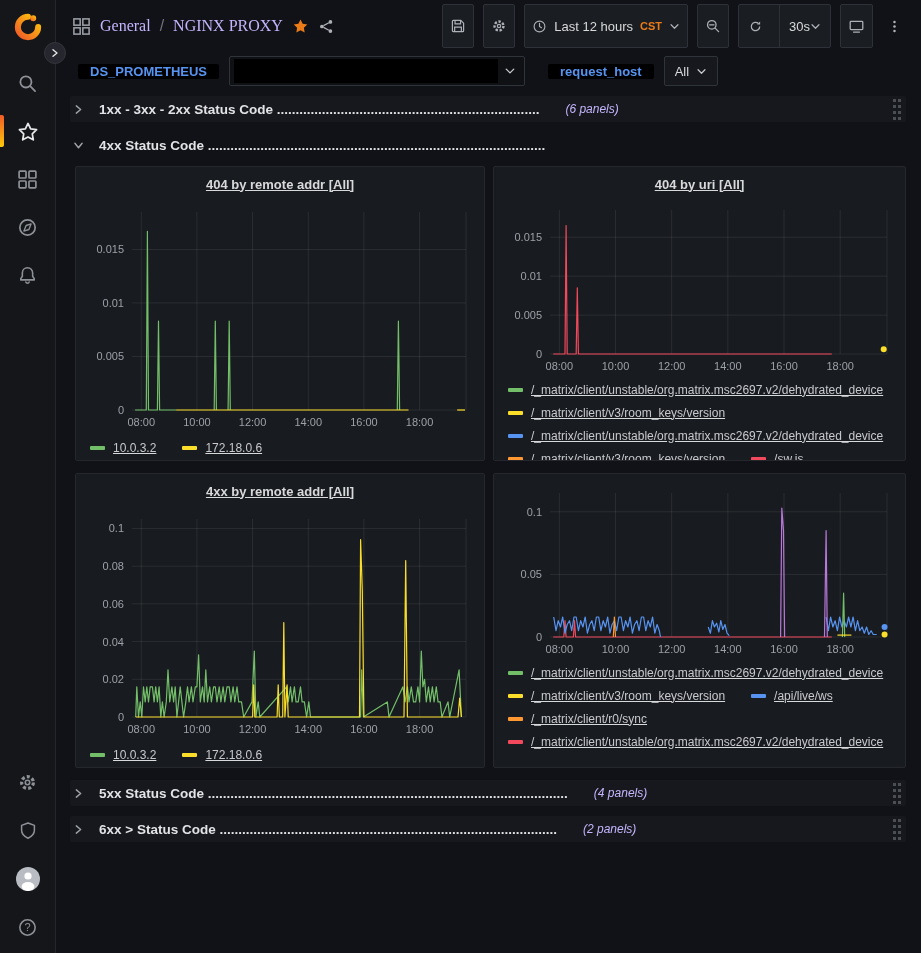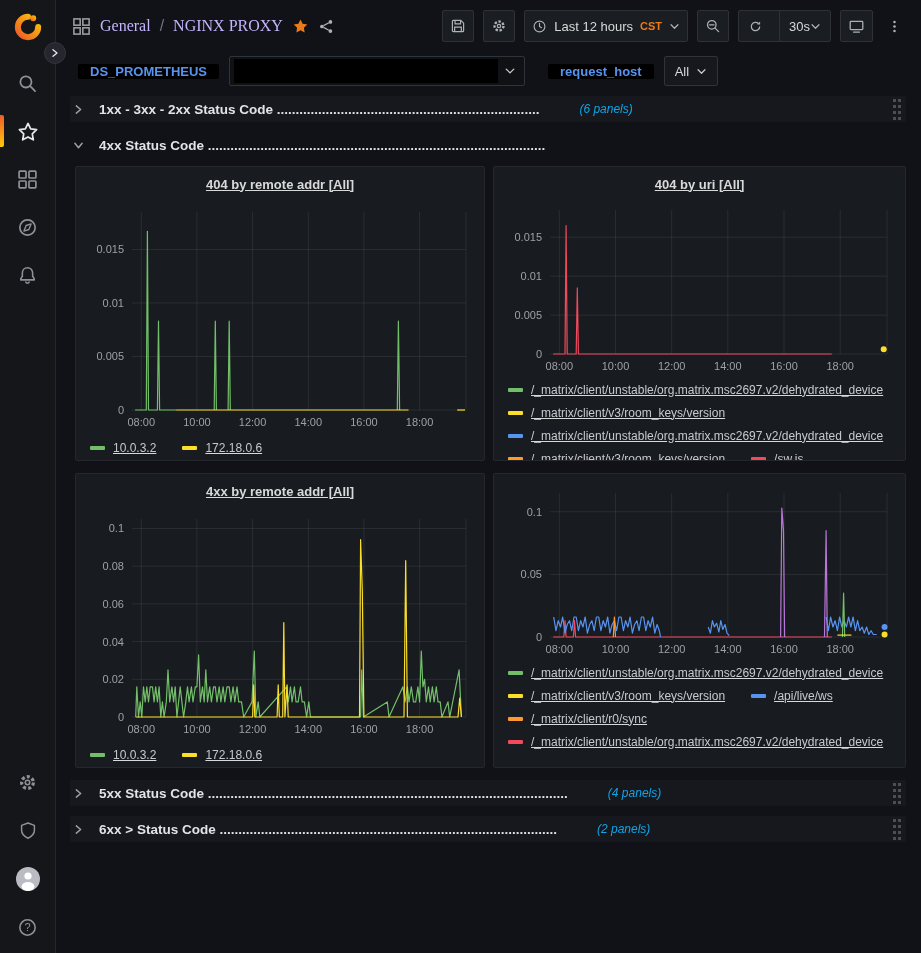--- a/index.html
+++ b/index.html
@@ -23,21 +23,21 @@
   .side-bottom { margin-top:auto; display:flex; flex-direction:column; align-items:center; gap:25px; padding-bottom:14px; width:100%; }
   .avatar { width:24px; height:24px; border-radius:50%; background:#b9bcc2; overflow:hidden; display:flex; align-items:flex-end; justify-content:center; cursor:pointer; }
 
   
   .main { margin-left:56px; width:865px; }
   .topbar { height:52px; display:flex; align-items:center; padding:0 15px 0 16px; }
   .crumb { display:flex; align-items:center; gap:9px; font-size:16px; color:#d8d9da; }
   .crumb .sep { color:#71747a; }
   .crumb a { color:#c4b5fd; text-decoration:none; cursor:pointer;font-family:Liberation Serif, serif; }
   .tb-right { margin-left:auto; display:flex; align-items:center; gap:9px; }
-  .tb-btn { height:32px; min-width:32px; padding:0 7px; background:#1a1d22; border:1px solid #2e3238;
+  .tb-btn { height:44px; min-width:32px; padding:0 7px; background:#1a1d22; border:1px solid #2e3238;
     border-radius:2px; color:#aeb2b8; display:flex; align-items:center; justify-content:center; gap:7px; cursor:pointer; font-size:13px; }
   .tb-btn .lbl { color:#d8d9da; }
   .tz { font-size:11px; font-weight:bold; color:#eb7b18; }
   .grp { display:flex; align-items:stretch; padding:0; }
   .grp .cell { display:flex; align-items:center; padding:0 9px; }
   .grp .cell + .cell { border-left:1px solid #2e3238; }
   .kebab-btn { background:none; border:none; color:#aeb2b8; height:32px; width:24px; display:flex; align-items:center; justify-content:center; cursor:pointer; }
 
   
   .subnav { height:38px; display:flex; align-items:center; gap:10px; padding:0 15px 0 22px; }
@@ -50,21 +50,21 @@
     border:1px solid #2f333a; border-radius:2px; color:#d8d9da; font-size:13px; cursor:pointer; }
 
   
   .dash { padding:6px 15px 0 14px; }
   .row-header { height:26px; display:flex; align-items:center; gap:14px; padding:0 4px 0 2px; border-radius:2px;
     cursor:pointer; color:#e2e3e6; }
   .row-header.shaded { background:#17181d; }
   .row-header .chev { color:#9da1a8; display:flex; }
   .row-header .chev.open svg { transform:rotate(90deg); }
   .row-title { font-size:13.5px; font-weight:bold; white-space:nowrap; overflow:hidden; max-width:560px; }
-  .row-count { font-size:12px; font-style:italic; color:#0ea5e9; margin-left:26px; }
+  .row-count { font-size:12px; font-style:italic; color:#c4b5fd; margin-left:12px; }
   .row-handle { margin-left:auto; color:#4b4e55; display:flex; cursor:grab; }
   .mb10{ margin-bottom:10px; } .mb8{ margin-bottom:8px; } .mt12{ margin-top:12px; }
 
   .panel-grid { display:flex; gap:8px; padding-left:5px;text-decoration:underline; }
   .panel-grid + .panel-grid { margin-top:12px; }
   .panel { background:#181b1f; border:1px solid #25272c; border-radius:2px; height:295px; overflow:hidden; padding:5px 8px 0 8px; }
   .panel.p-left { width:410px; } .panel.p-right { width:413px; }
   .panel-title { height:24px; display:flex; align-items:center; justify-content:center; font-size:13px;
     font-weight:bold; color:#d8d9da; cursor:pointer; }
   .legend { padding-left:6px; }

